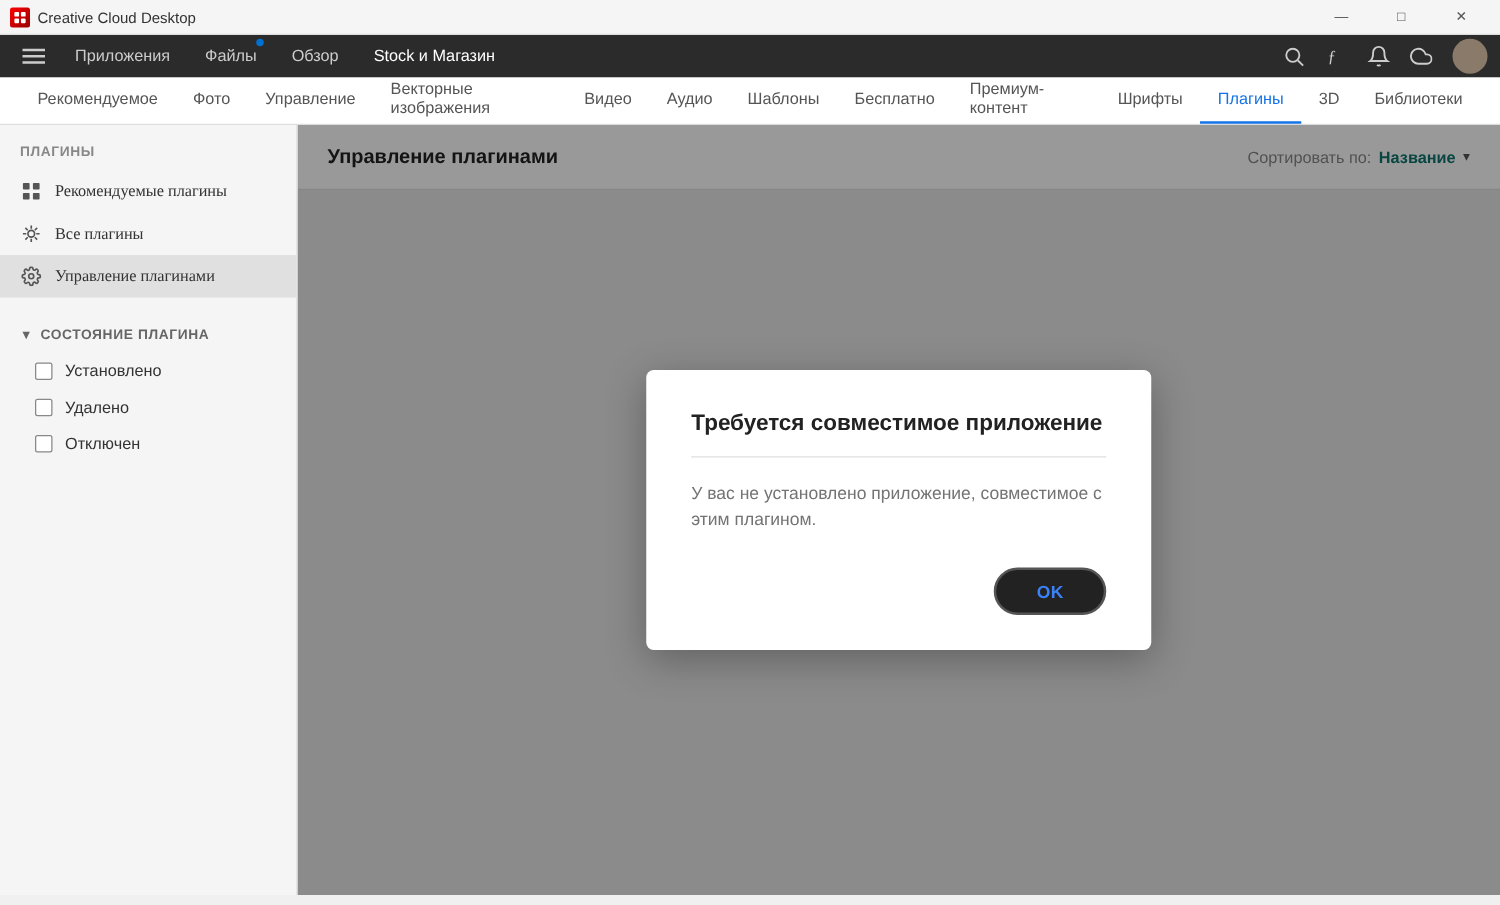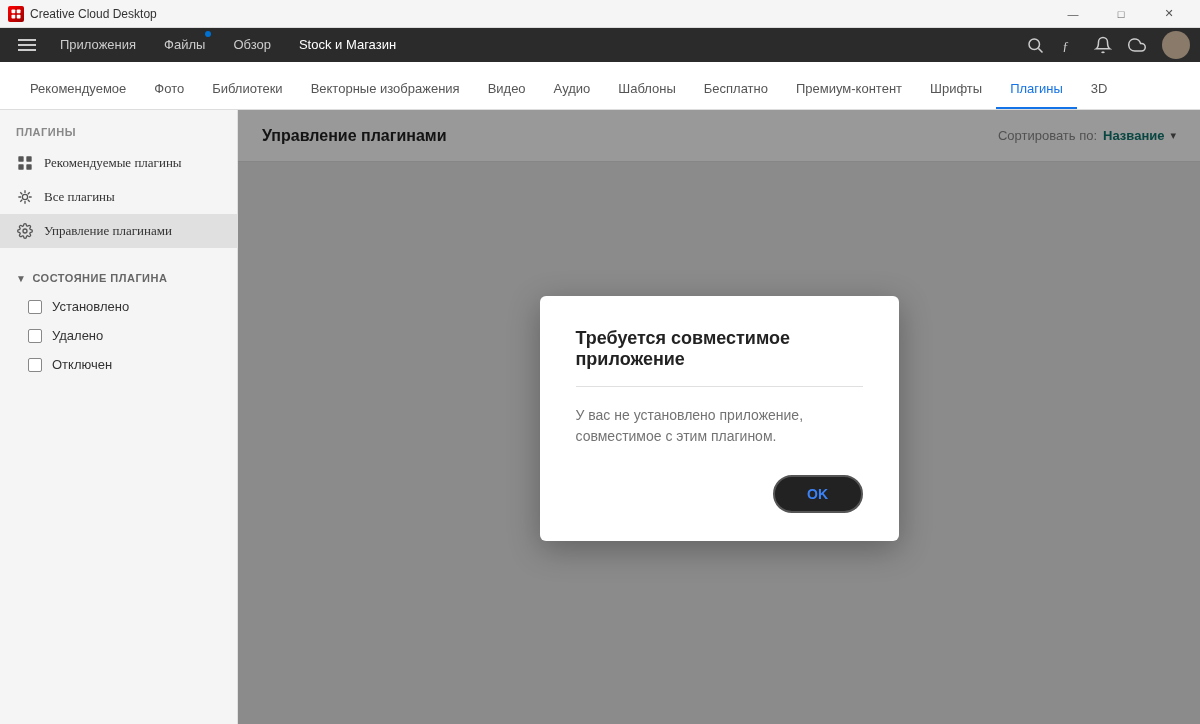--- a/index.html
+++ b/index.html
@@ -120,21 +120,21 @@
       width: 28px;
       height: 28px;
       border-radius: 50%;
       background: #555;
       overflow: hidden;
       cursor: pointer;
     }
 
     
     .tab-bar {
-      height: 48px;
+      height: 38px;
       background: #ffffff;
       border-bottom: 1px solid #ddd;
       display: flex;
       align-items: flex-end;
       padding: 0 16px;
     }
     .tab-item {
       padding: 8px 14px;
       font-size: 13px;
       color: #555;
@@ -298,21 +298,21 @@
       top: 0; left: 0; right: 0; bottom: 0;
       background: rgba(0,0,0,0.4);
       display: flex;
       align-items: center;
       justify-content: center;
       z-index: 100;
     }
     .modal {
       background: white;
       border-radius: 6px;
-      width: 359px;
+      width: 404px;
       padding: 32px 36px 28px;
       box-shadow: 0 8px 32px rgba(0,0,0,0.3);
       position: relative;
     }
     .modal-title {
       font-size: 18px;
       font-weight: 600;
       color: #222;
       margin-bottom: 16px;
     }
@@ -403,30 +403,31 @@
           <path d="M18 10h-1.26A8 8 0 1 0 9 20h9a5 5 0 0 0 0-10z"></path>
         </svg>
     </button>
     <div class="avatar" style="background: #8a7a6a;"></div>
   </div>
 </div>
 
 <div class="tab-bar">
   <div class="tab-item">Рекомендуемое</div>
   <div class="tab-item">Фото</div>
-  <div class="tab-item">Библиотеки</div>
+  <div class="tab-item">Управление</div>
   <div class="tab-item">Векторные изображения</div>
   <div class="tab-item">Видео</div>
   <div class="tab-item">Аудио</div>
   <div class="tab-item">Шаблоны</div>
   <div class="tab-item">Бесплатно</div>
   <div class="tab-item">Премиум-контент</div>
   <div class="tab-item">Шрифты</div>
   <div class="tab-item active">Плагины</div>
   <div class="tab-item">3D</div>
+  <div class="tab-item">Библиотеки</div>
 </div>
 
 <div class="content-area">
 
   <div class="sidebar">
     <div class="sidebar-section-label">ПЛАГИНЫ</div>
 
     <div class="sidebar-item">
       <div class="sidebar-icon">
         <svg width="16" height="16" viewBox="0 0 24 24" fill="#555">

